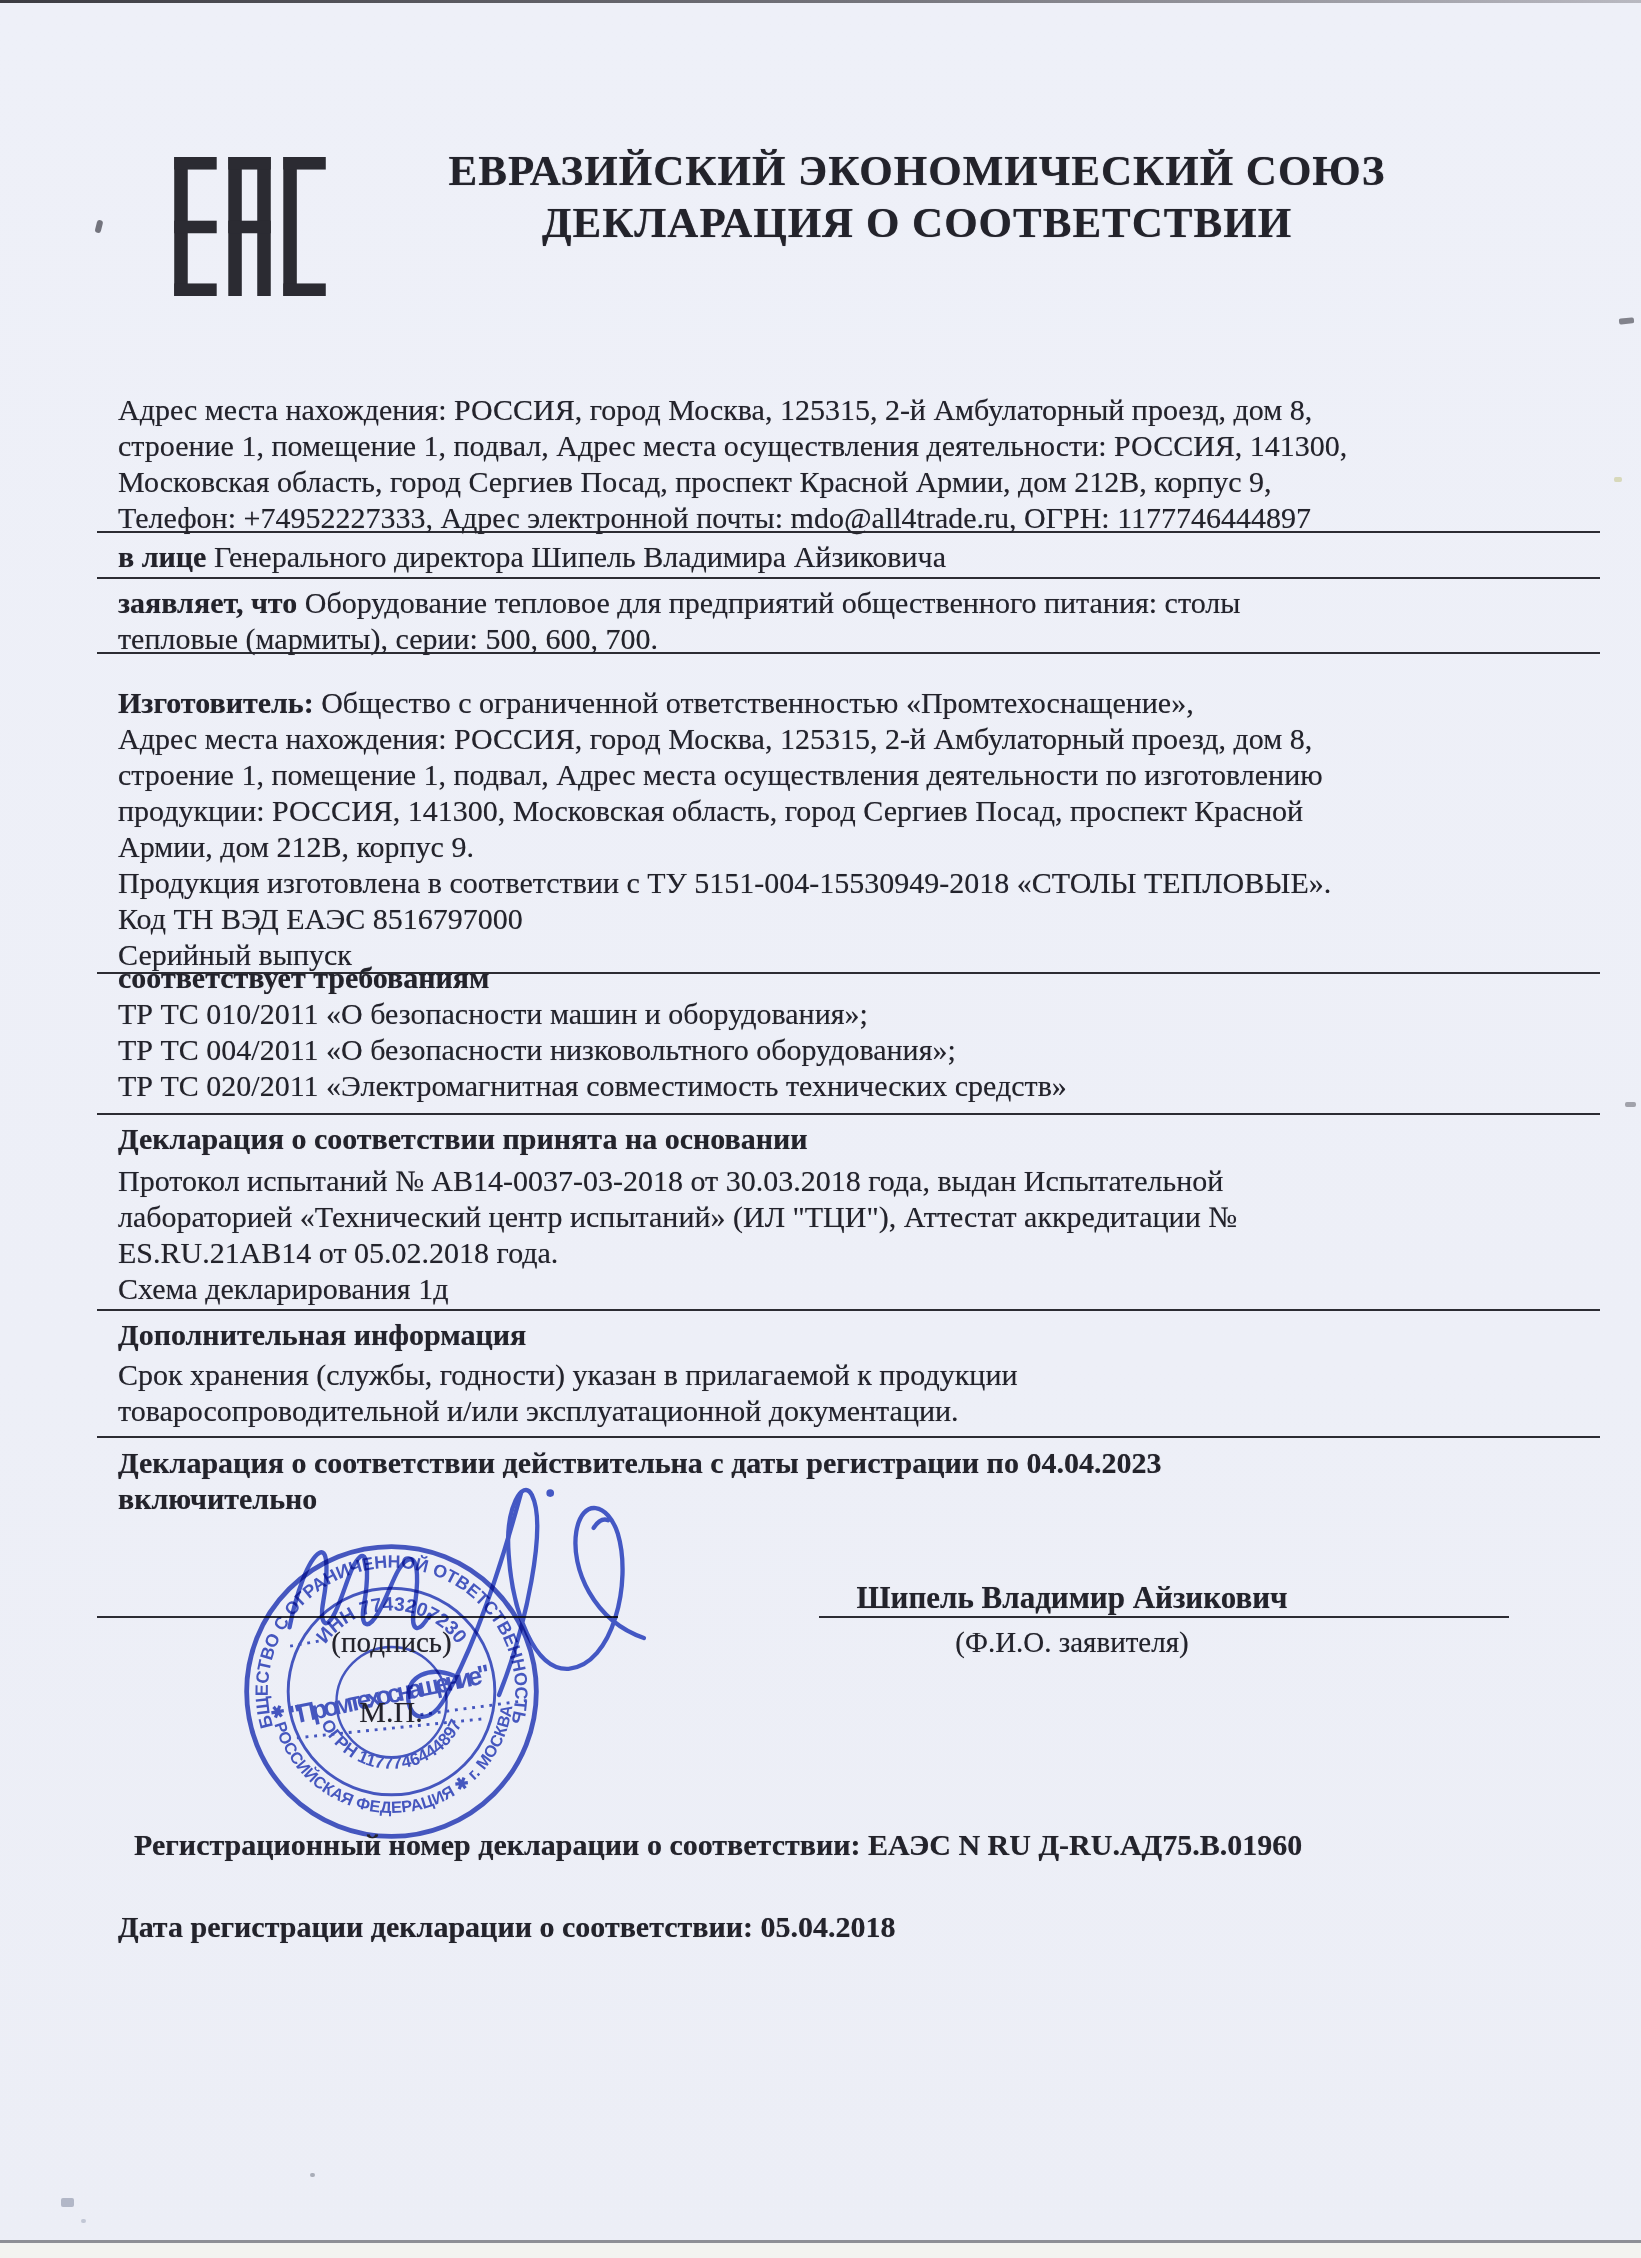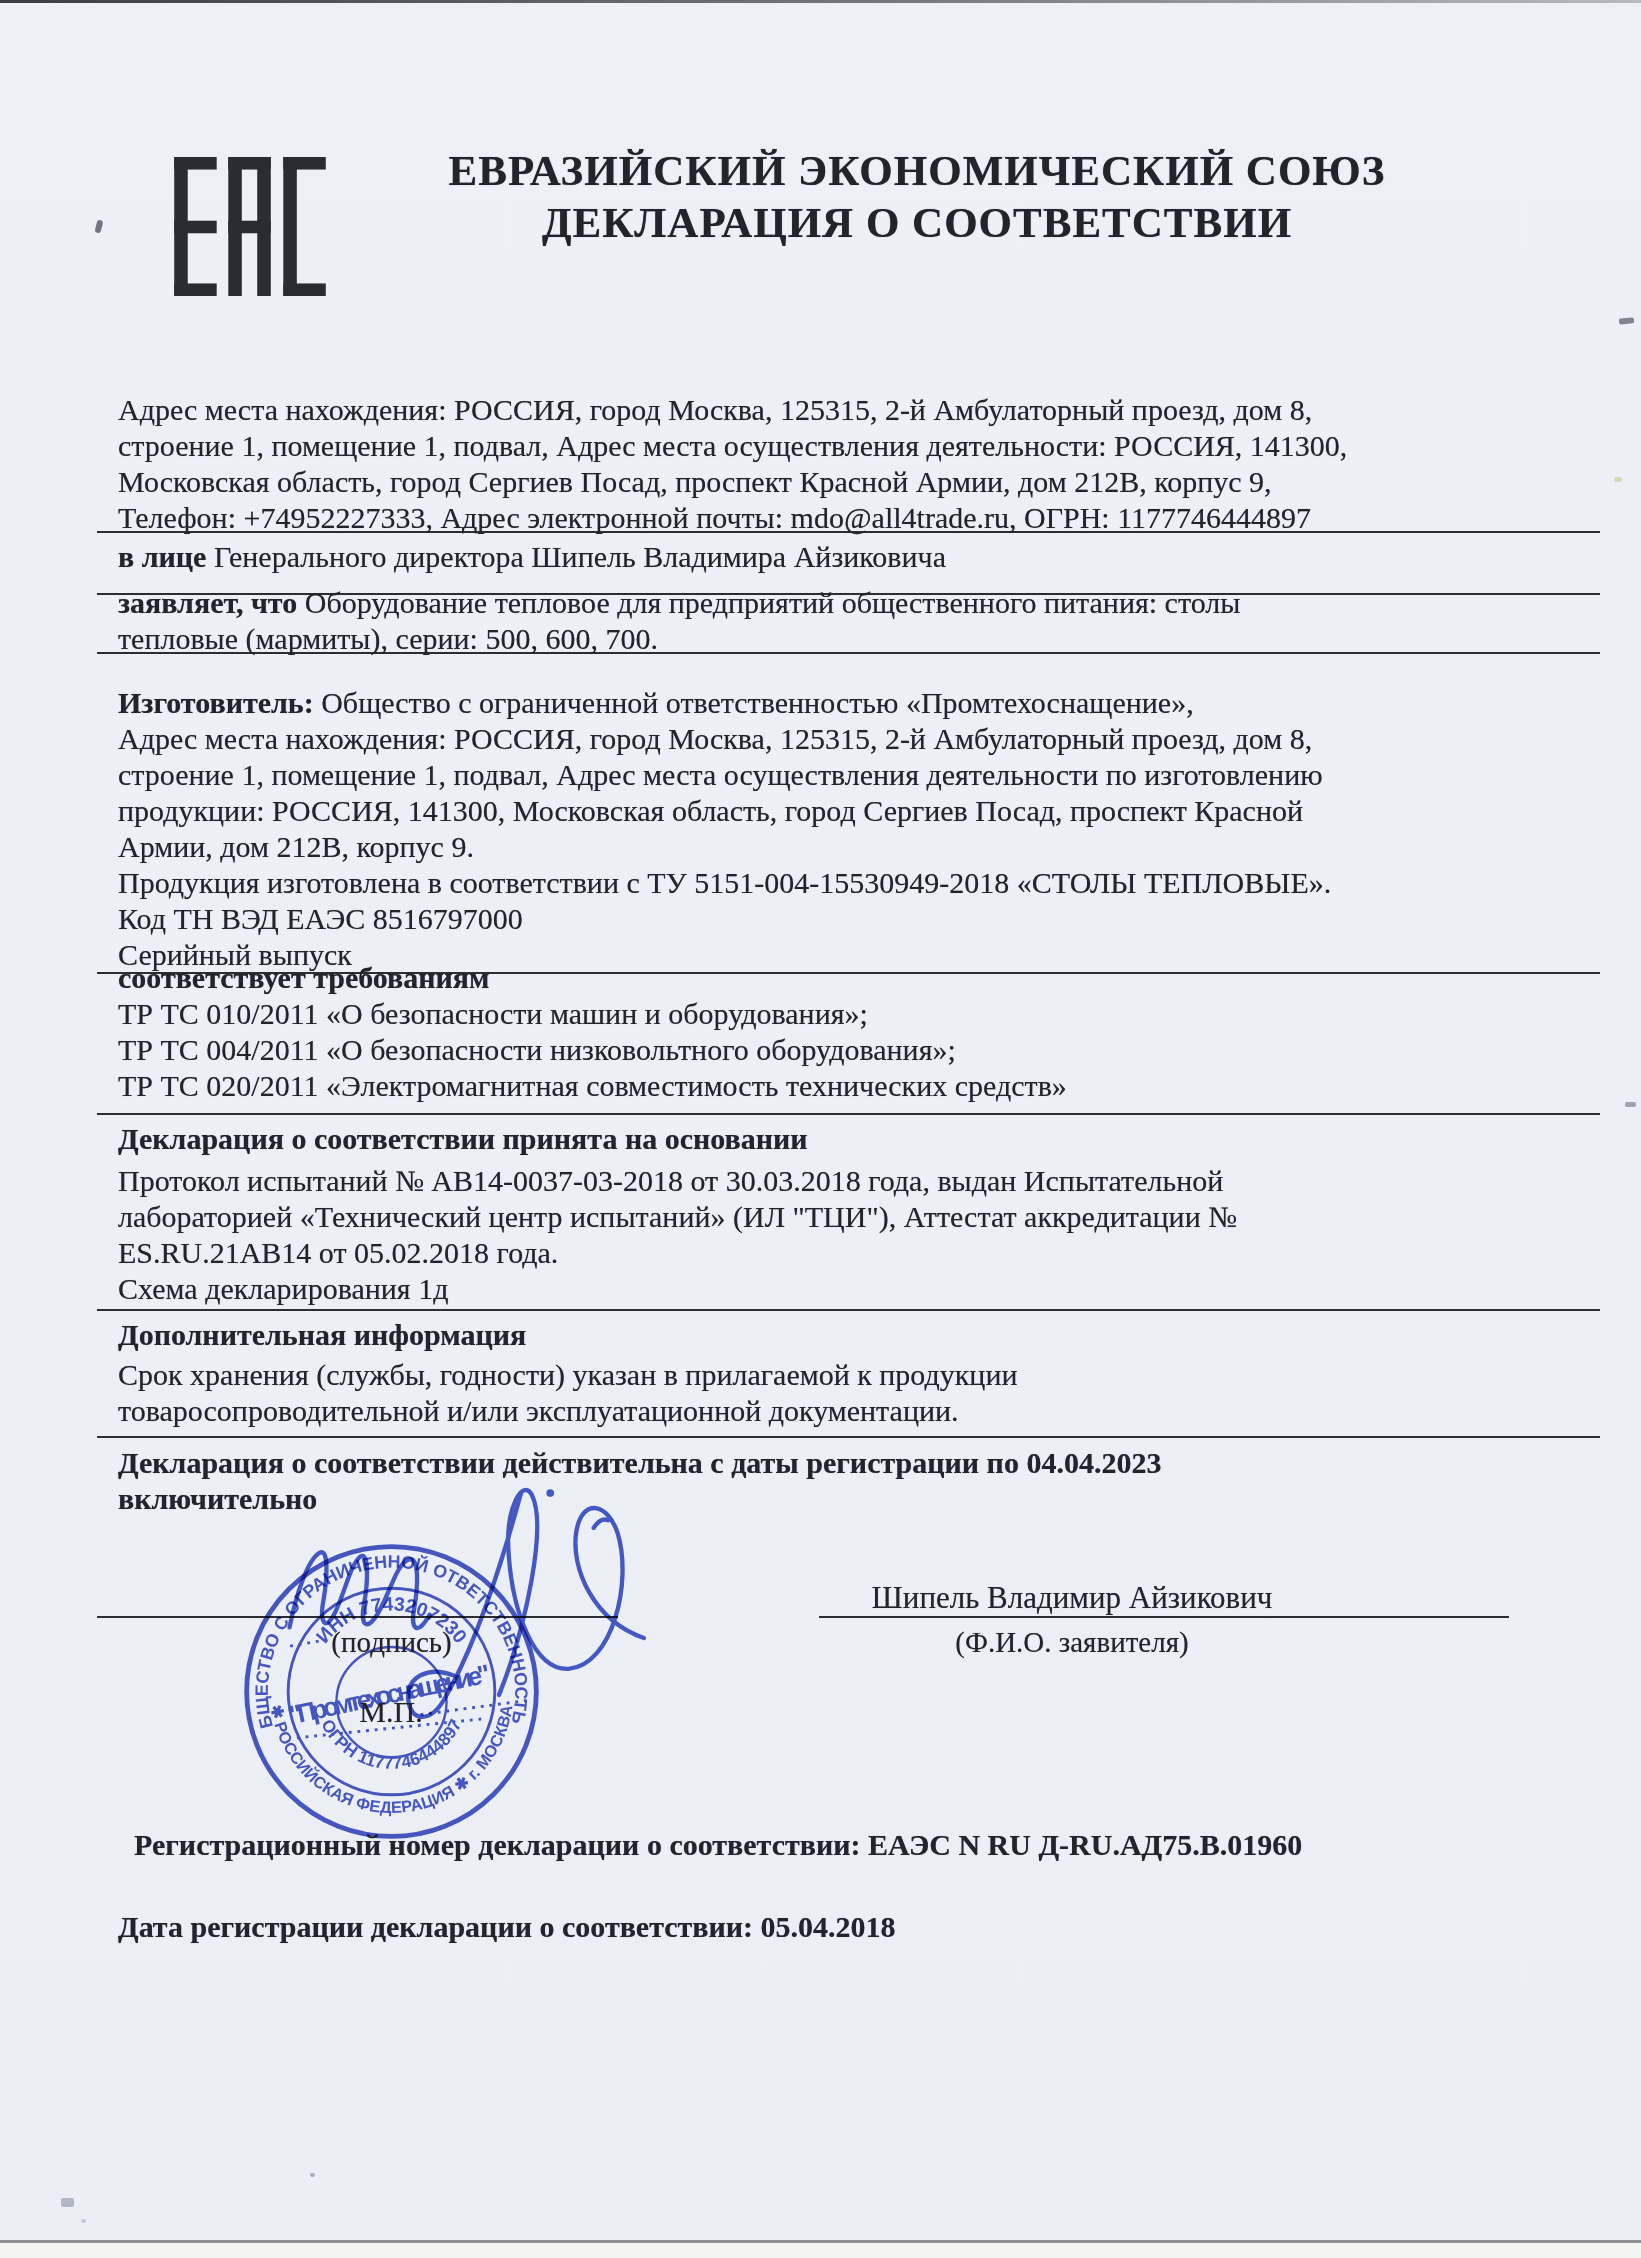--- a/index.html
+++ b/index.html
@@ -67,21 +67,21 @@
   </div>
 
 
   <div class="sect" style="top:386px;height:147px;">
     <span class="tx">Адрес места нахождения: РОССИЯ, город Москва, 125315, 2-й Амбулаторный проезд, дом 8,
 строение 1, помещение 1, подвал, Адрес места осуществления деятельности: РОССИЯ, 141300,
 Московская область, город Сергиев Посад, проспект Красной Армии, дом 212В, корпус 9,
 Телефон: +74952227333, Адрес электронной почты: mdo@all4trade.ru, ОГРН: 1177746444897</span>
   </div>
 
-  <div class="sect" style="top:533px;height:62px;">
+  <div class="sect" style="top:533px;height:46px;">
     <span class="b">в лице</span><span class="tx"> Генерального директора Шипель Владимира Айзиковича</span>
   </div>
 
   <div class="sect" style="top:579px;height:75px;">
     <span class="b">заявляет, что</span><span class="tx"> Оборудование тепловое для предприятий общественного питания: столы
 тепловые (мармиты), серии: 500, 600, 700.</span>
   </div>
 
   <div class="sect" style="top:655px;height:295px;margin-top:24px;">
     <div>
@@ -118,21 +118,21 @@
   </div>
 
   <div class="sect noline b" style="top:1439px;height:82px;">
     <span class="tx">Декларация о соответствии действительна с даты регистрации по 04.04.2023
 включительно</span>
   </div>
 
   <div class="rule" style="left:97px;top:1616px;width:521px;"></div>
   <div class="rule" style="left:819px;top:1616px;width:690px;"></div>
 
-  <div class="t" style="left:792px;top:1580px;width:560px;text-align:center;font-size:31px;">Шипель Владимир Айзикович</div>
+  <div class="t" style="left:792px;top:1580px;width:560px;text-align:center;font-size:31px;font-weight:bold;">Шипель Владимир Айзикович</div>
   <div class="cap" style="left:237px;top:1626px;width:309px;z-index:4;">(подпись)</div>
   <div class="cap" style="left:792px;top:1626px;width:560px;">(Ф.И.О. заявителя)</div>
   <div class="cap" style="left:333px;top:1695px;width:116px;font-size:30px;z-index:4;">М.П.</div>
 
   <svg id="stamp-svg" width="309" height="309" viewBox="0 0 320 320">
     <g fill="none" stroke="#3a4ec0">
       <circle cx="160" cy="160" r="150" stroke-width="5"></circle>
       <circle cx="160" cy="160" r="107" stroke-width="3"></circle>
       <circle cx="160" cy="171" r="57" stroke-width="2.5"></circle>
       <path d="M 190,184 L 302,169" stroke-width="3" stroke-dasharray="3,6"></path>

